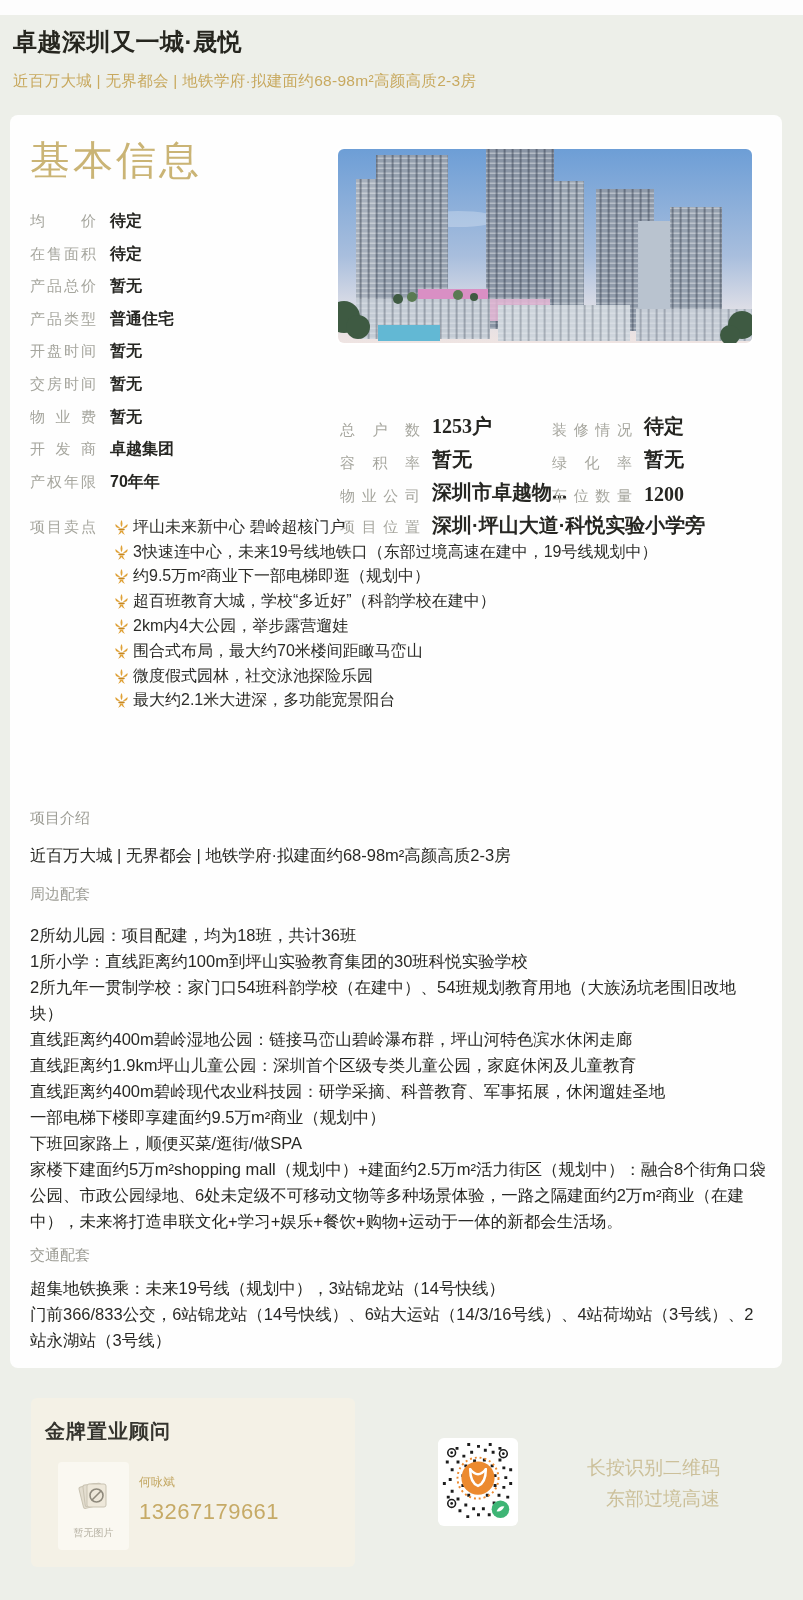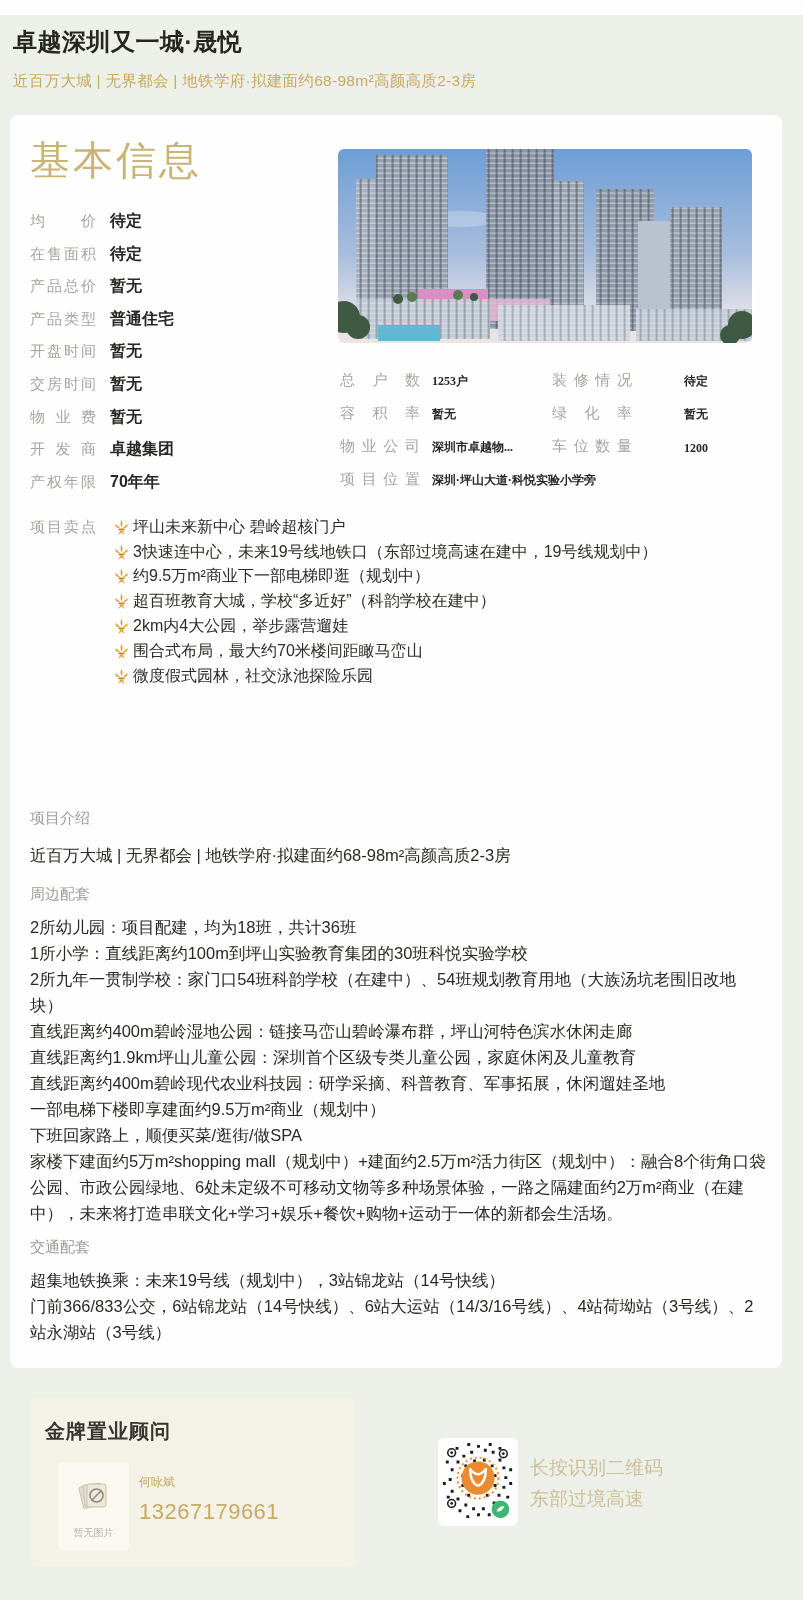--- a/index.html
+++ b/index.html
@@ -32,60 +32,60 @@
 
   
   .hero { position:absolute; left:328px; top:34px; width:414px; height:194px;
     border-radius:6px; overflow:hidden; box-shadow:0 0 0 2px #fff; }
   .hero svg { display:block; }
 
   
   .right-fields { position:absolute; left:330px; top:256px; width:430px; }
   .rf-row { display:flex; height:33px; align-items:baseline; }
   .rf-cell { display:flex; align-items:flex-end; width:212px; flex-shrink:0;font-family:Liberation Serif, serif; }
-  .rf-cell2 { width:218px;gap:40px; }
+  .rf-cell2 { width:218px; }
   .rlbl { display:inline-block; width:80px; flex-shrink:0; margin-right:12px;
     color:#a6a69e; font-size:15px; text-align:justify; text-align-last:justify; }
-  .rval { font-size:12px; font-weight:700; color:#262622; white-space:nowrap; }
+  .rval { font-size:20px; font-weight:700; color:#262622; white-space:nowrap;margin-top:42px; }
 
   
   .sellpoints { position:absolute; left:20px; top:400px; width:740px; display:flex; }
   .sp-label { display:inline-block; width:66px; flex-shrink:0; margin-right:18px;
     color:#a6a69e; font-size:15px; text-align:justify; text-align-last:justify; padding-top:3px; }
   .sp-list { flex:1; }
   .sp-item { display:flex; align-items:center; height:24.8px; font-size:16px; font-weight:500; color:#2b2b27; }
   .sp-item svg { width:15px; height:15px; margin-right:4px; flex-shrink:0; }
 
   
   .sec-label { color:#9d9d95; font-size:15px; }
   .amen-body { position:absolute; left:20px; top:96px; width:738px; }
   .amen-body p.txt { font-size:16.5px; font-weight:500; color:#282824; line-height:26px; }
   .intro-label { margin-top:0; }
   .intro-txt { margin-top:14px; }
   .surr-label { margin-top:17px; }
-  .surr-block { margin-top:10px; }
+  .surr-block { margin-top:18px; }
   .trans-label { margin-top:12px; }
   .trans-block { margin-top:10px; }
 
   
   .consult-panel { position:absolute; left:31px; top:1398px; width:324px; height:169px;
     background:#f4f1e6; border-radius:6px; }
   .consult-heading { position:absolute; left:14px; top:20px; font-size:20px; font-weight:600;
     color:#35342e; letter-spacing:1px; }
   .photo-ph { position:absolute; left:27px; top:64px; width:71px; height:88px;
     background:#faf8f1; border-radius:4px; text-align:center; }
   .photo-ph svg { margin-top:16px; }
   .photo-cap { font-size:10px; color:#b5b0a2; margin-top:6px; }
   .agent { position:absolute; left:108px; top:76px; }
   .agent-name { font-size:12px; font-weight:500; color:#c3a762; }
   .agent-phone { font-size:22px; font-weight:500; color:#c6aa66; margin-top:8px; letter-spacing:.5px; }
 
   .qr-box { position:absolute; left:438px; top:1438px; width:80px; height:88px;
     background:#fff; border-radius:6px; }
-  .qr-caption { position:absolute; left:530px; top:1452px; width:190px; text-align:left;
+  .qr-caption { position:absolute; left:530px; top:1452px; width:190px; text-align:right;
     font-size:19px; font-weight:500; color:#ccc09a; line-height:31px; }
 </style>
 </head>
 <body>
 
 <svg width="0" height="0" style="position:absolute">
   <defs>
     <symbol id="fleur" viewBox="0 0 16 16">
       <g fill="#e0a238">
         <path d="M8 0C6.6 2.5 6.6 5 8 7.8C9.4 5 9.4 2.5 8 0Z"></path>
@@ -279,20 +279,26 @@
             <use href="#fleur"></use>
           </svg>
           <span>围合式布局，最大约70米楼间距瞰马峦山</span>
         </div>
       <div class="sp-item">
           <svg>
             <use href="#fleur"></use>
           </svg>
           <span>微度假式园林，社交泳池探险乐园</span>
         </div>
+      <div class="sp-item">
+          <svg>
+            <use href="#fleur"></use>
+          </svg>
+          <span>最大约2.1米大进深，多功能宽景阳台</span>
+        </div>
     </div>
   </div>
 </section>
 
 <section class="card card2">
   <div class="amen-body">
     <p class="sec-label intro-label">项目介绍</p>
     <p class="txt intro-txt">近百万大城 | 无界都会 | 地铁学府·拟建面约68-98m²高颜高质2-3房</p>
 
     <p class="sec-label surr-label">周边配套</p>

